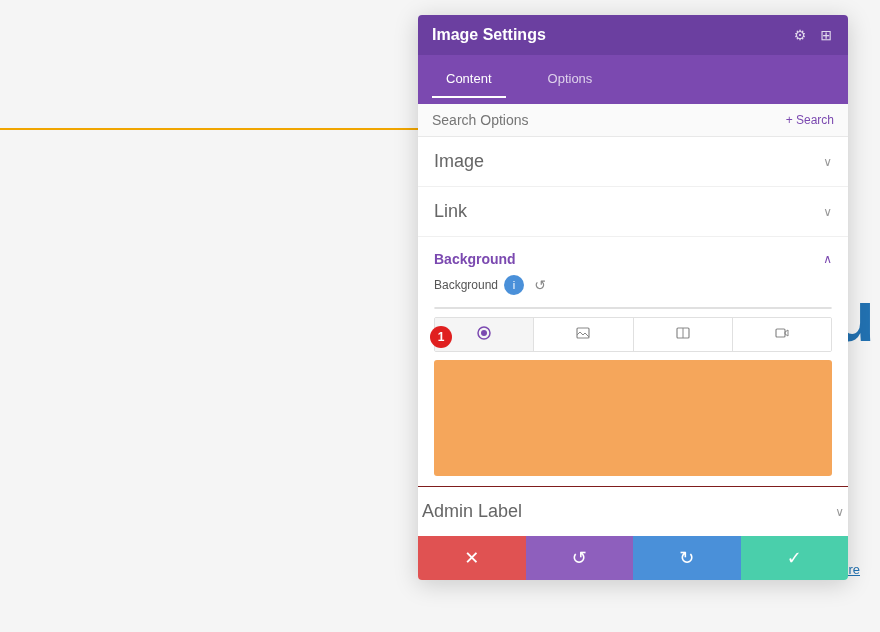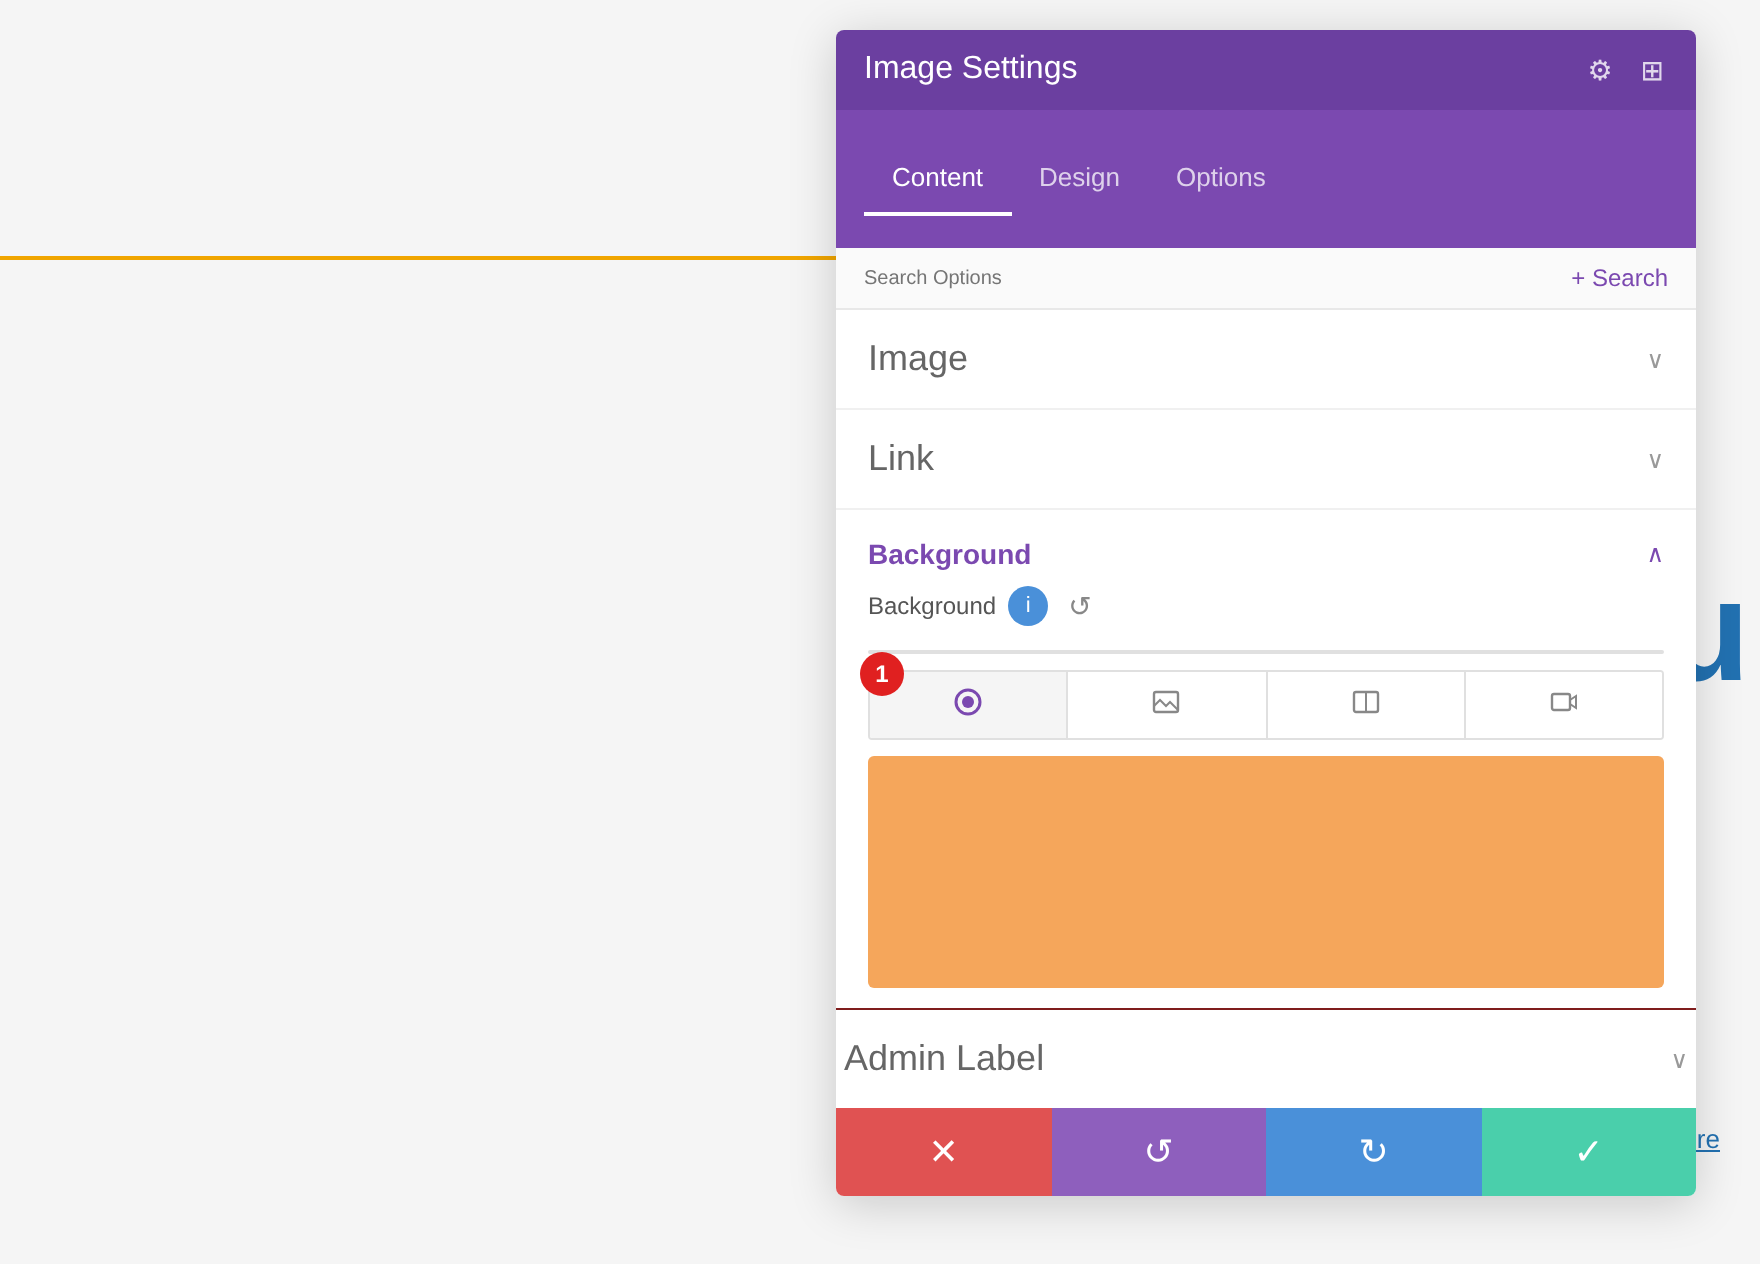--- a/index.html
+++ b/index.html
@@ -82,21 +82,21 @@
       background: #6b3fa0;
       padding: 10px 14px;
       display: flex;
       align-items: center;
       justify-content: space-between;
     }
 
     .modal-title {
       color: #fff;
       font-size: 16px;
-      font-weight: 400;
+      font-weight: 700;
     }
 
     .modal-header-icons {
       display: flex;
       gap: 10px;
       align-items: center;
     }
 
     .modal-icon-btn {
       color: rgba(255,255,255,0.8);
@@ -104,21 +104,22 @@
       font-size: 14px;
       background: none;
       border: none;
       padding: 2px;
     }
 
     
     .modal-tabs {
       background: #7b49b0;
       display: flex;
-      padding: 16px 14px;
+      padding: 6px 14px;
+      gap: 28px;
     }
 
     .tab-item {
       padding: 10px 14px;
       color: rgba(255,255,255,0.75);
       font-size: 13px;
       cursor: pointer;
       border-bottom: 2px solid transparent;
     }
 
@@ -134,21 +135,21 @@
       align-items: center;
       justify-content: space-between;
       padding: 8px 14px;
       border-bottom: 1px solid #e8e8e8;
       background: #fafafa;
     }
 
     .search-input {
       border: none;
       background: none;
-      font-size: 10px;
+      font-size: 14px;
       color: #aaa;
       outline: none;
       flex: 1;
     }
 
     .filter-btn {
       font-size: 12px;
       color: #7b49b0;
       background: none;
       border: none;
@@ -376,21 +377,20 @@
   <div class="modal-header">
     <span class="modal-title">Image Settings</span>
     <div class="modal-header-icons">
       <button class="modal-icon-btn">⚙</button>
       <button class="modal-icon-btn">⊞</button>
     </div>
   </div>
 
   <div class="modal-tabs">
     <div class="tab-item active">Content</div>
-    <div class="tab-item">Design</div>
     <div class="tab-item">Options</div>
   </div>
 
   <div class="search-bar">
     <input class="search-input" type="text" placeholder="Search Options" style="">
     <button class="filter-btn">
       <span>+ Search</span>
     </button>
   </div>
 

